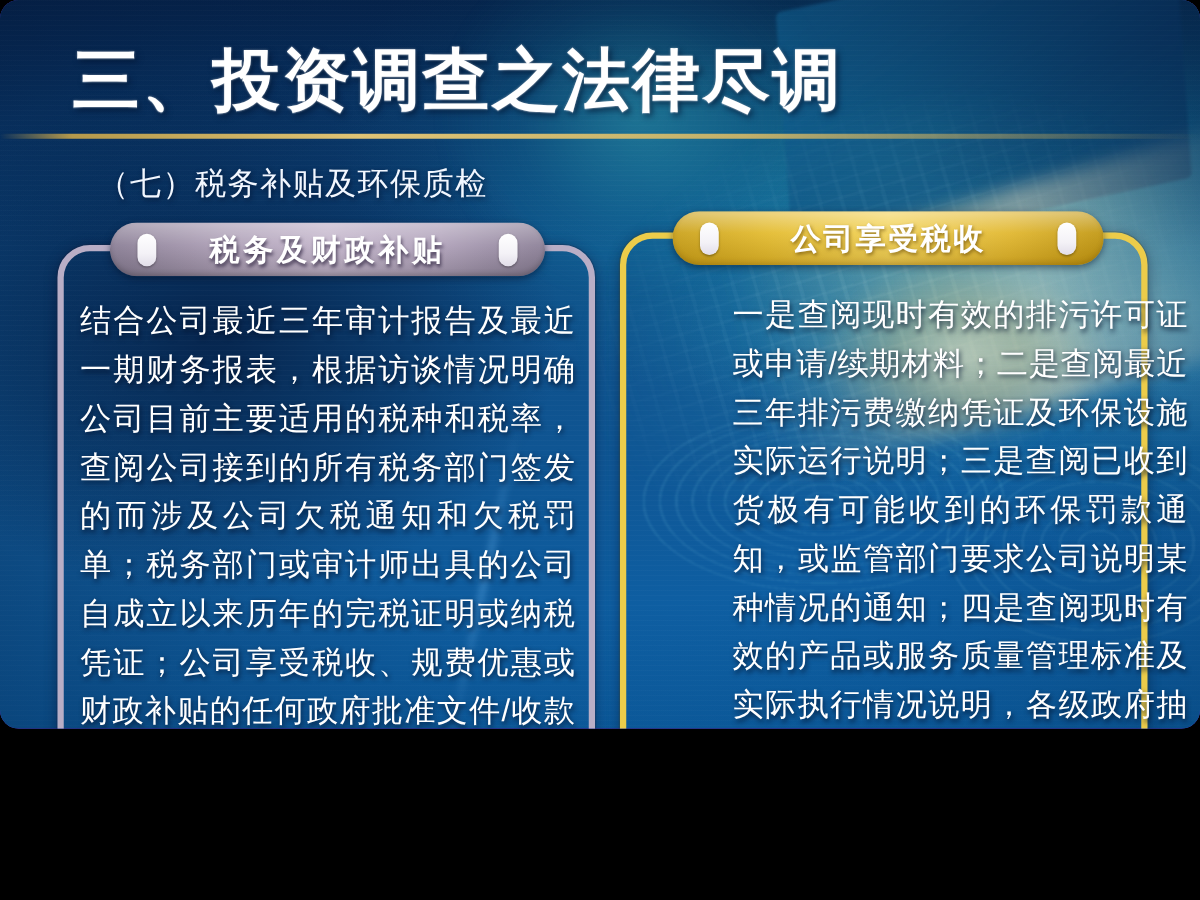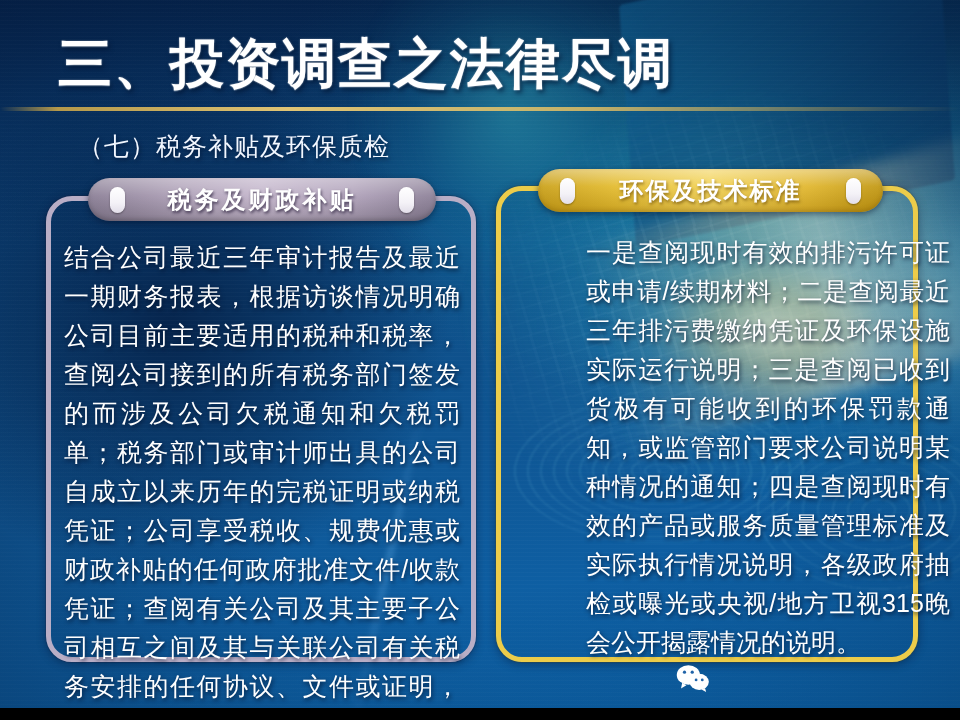--- a/index.html
+++ b/index.html
@@ -3,24 +3,25 @@
 <meta charset="utf-8">
 <style>
   html, body {
     margin: 0;
     padding: 0;
     background: #000;
   }
   #slide {
     position: relative;
     width: 960px;
-    height: 708px;
+    height: 583px;
     overflow: hidden;
     font-family: "Liberation Sans", "DejaVu Sans", sans-serif;
     background: #6d28d9;
+    border-radius: 15px;
   }
 
   
   .bg-base {
     position: absolute;
     inset: 0;
     background:
       radial-gradient(ellipse 70% 55% at 78% 18%, rgba(40,190,205,0.55) 0%, rgba(25,140,175,0.30) 38%, rgba(10,60,120,0.0) 72%),
       radial-gradient(ellipse 55% 45% at 97% 42%, rgba(120,215,225,0.42) 0%, rgba(30,140,180,0.18) 45%, rgba(10,60,120,0) 75%),
       linear-gradient(170deg, #0a3b72 0%, #0b4279 18%, #0e4d86 40%, #0f5694 60%, #0e5fa3 78%, #0d6bb5 100%);
@@ -313,21 +314,21 @@
   <div class="pill pill-left">
     <span class="pill-dot left-dot"></span>
     <span class="pill-label">税务及财政补贴</span>
     <span class="pill-dot right-dot"></span>
   </div>
   <div class="body-text body-left">结合公司最近三年审计报告及最近一期财务报表，根据访谈情况明确公司目前主要适用的税种和税率，查阅公司接到的所有税务部门签发的而涉及公司欠税通知和欠税罚单；税务部门或审计师出具的公司自成立以来历年的完税证明或纳税凭证；公司享受税收、规费优惠或财政补贴的任何政府批准文件/收款凭证；查阅有关公司及其主要子公司相互之间及其与关联公司有关税务安排的任何协议、文件或证明，包括但不限于提供税务担保或代为承担纳税义务等方面的任何文件</div>
 
   <div class="panel panel-right"></div>
   <div class="pill pill-right">
     <span class="pill-dot left-dot"></span>
-    <span class="pill-label">环保及技术标准</span>
+    <span class="pill-label">公司享受税收</span>
     <span class="pill-dot right-dot"></span>
   </div>
   <div class="body-text body-right">一是查阅现时有效的排污许可证或申请/续期材料；二是查阅最近三年排污费缴纳凭证及环保设施实际运行说明；三是查阅已收到货极有可能收到的环保罚款通知，或监管部门要求公司说明某种情况的通知；四是查阅现时有效的产品或服务质量管理标准及实际执行情况说明，各级政府抽检或曝光或央视/地方卫视315晚会公开揭露情况的说明。</div>
 
   <div class="watermark">
     <svg class="wechat-icon" viewBox="0 0 44 36">
       <ellipse cx="16" cy="14" rx="15" ry="12.6" fill="#ffffff"></ellipse>
       <polygon points="8,24 6.5,31.5 13.5,27.5" fill="#ffffff"></polygon>
       <ellipse cx="11" cy="10.5" rx="2.1" ry="2.1" fill="#1f63a8"></ellipse>
       <ellipse cx="21" cy="10.5" rx="2.1" ry="2.1" fill="#1f63a8"></ellipse>

